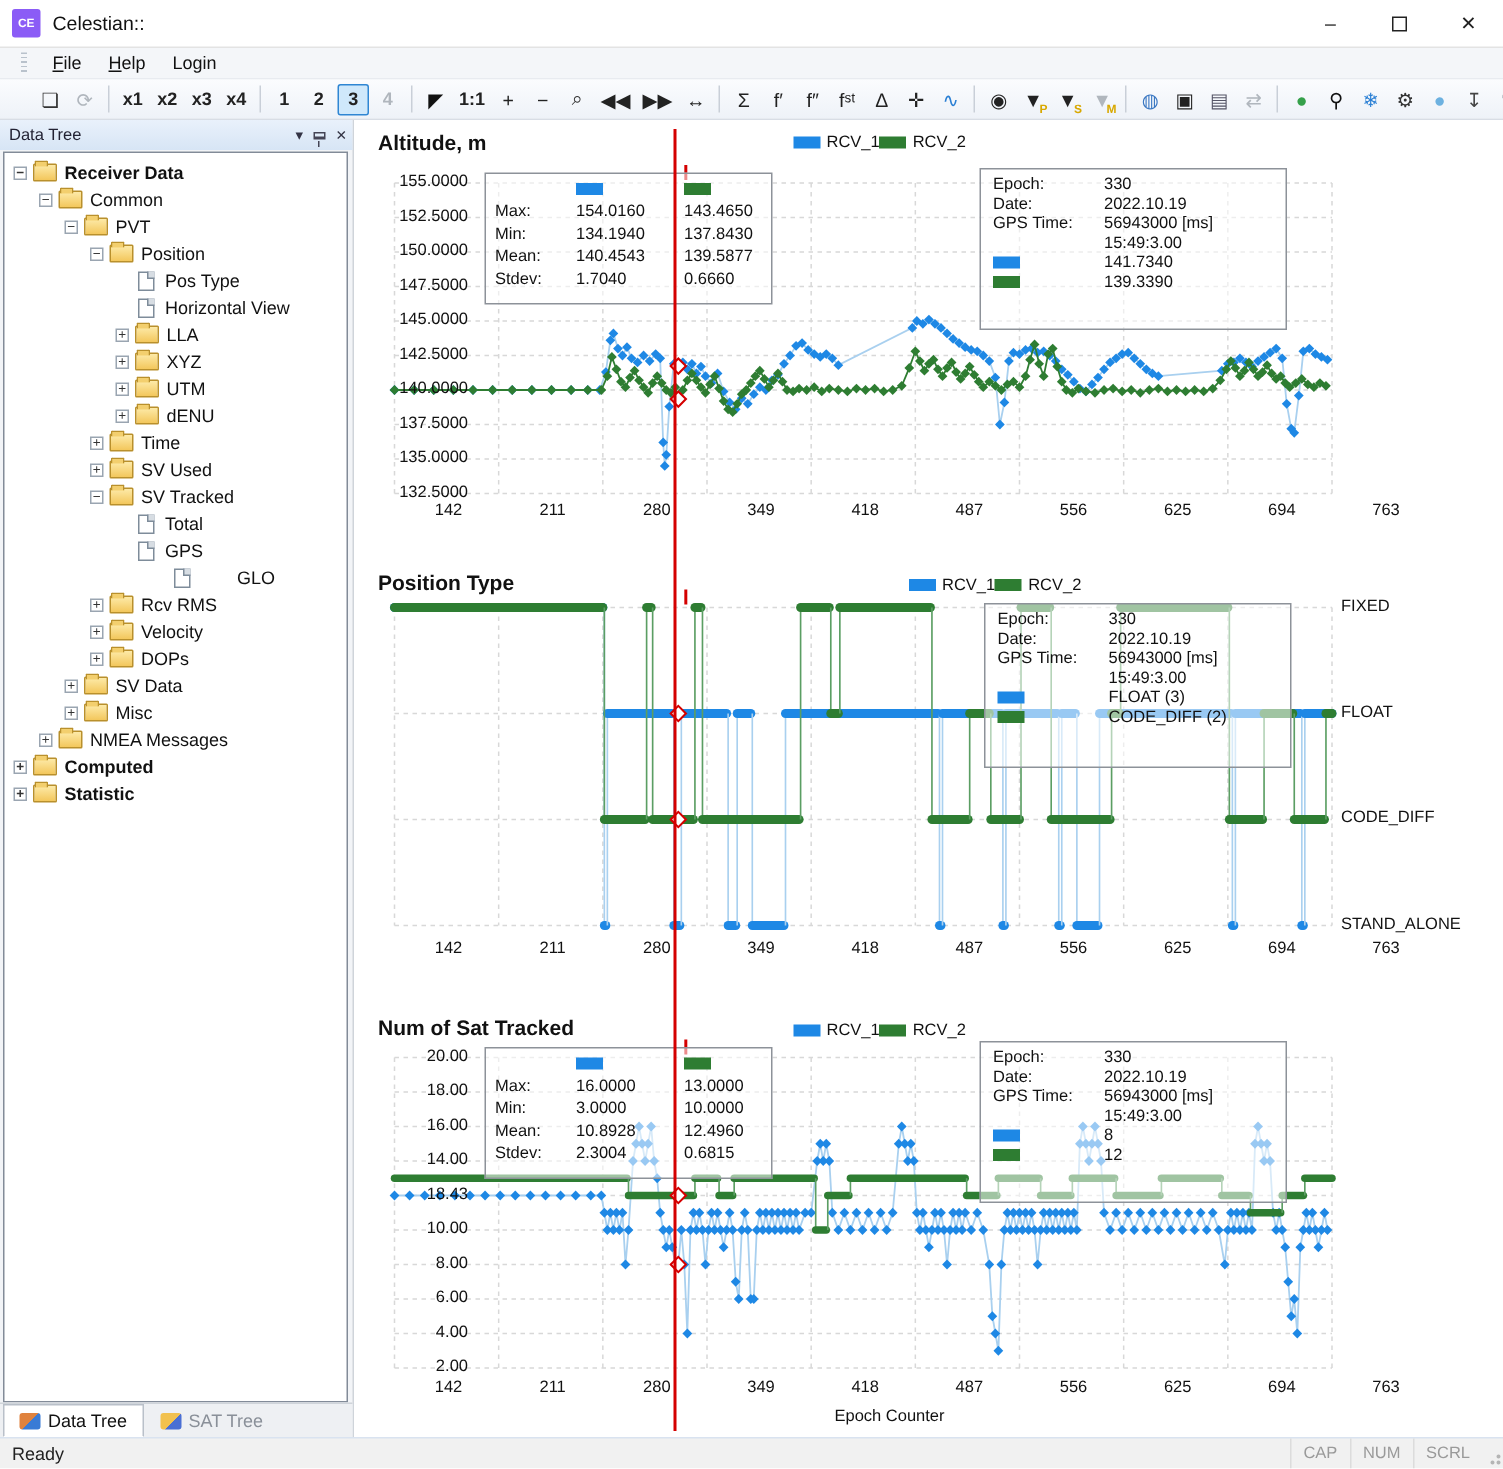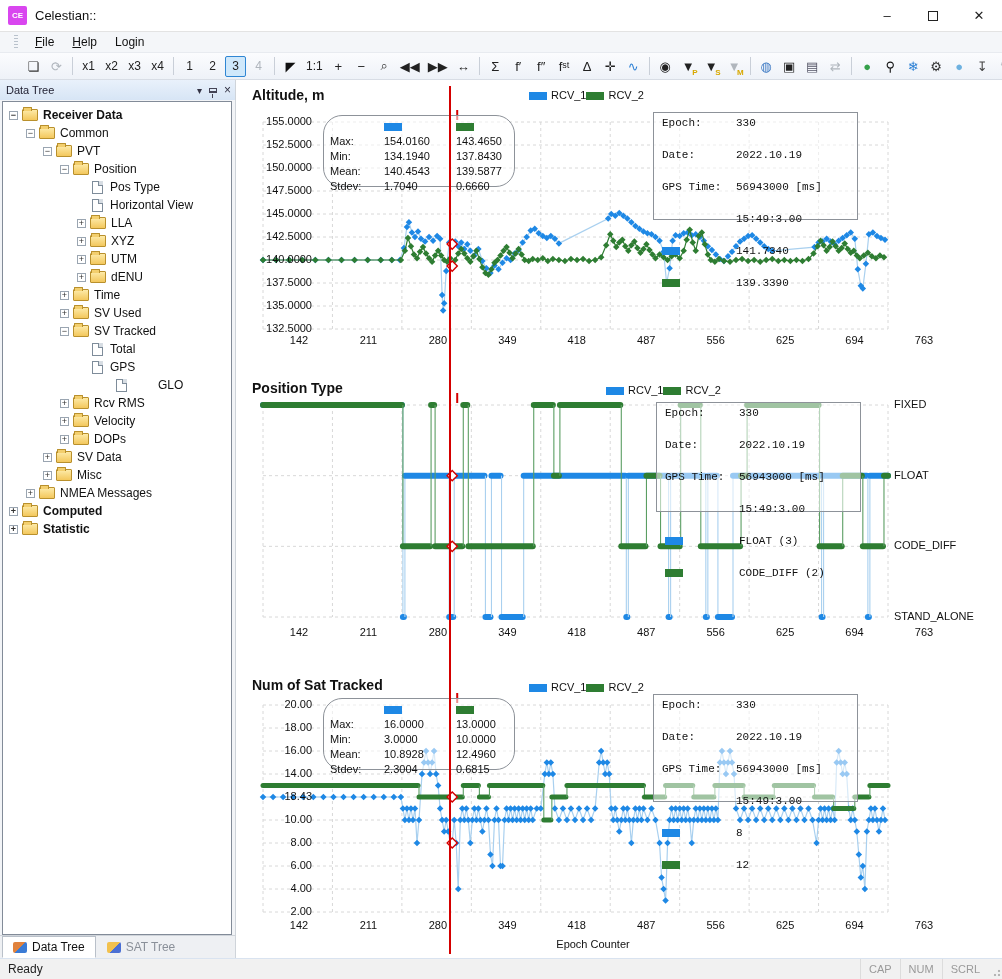--- a/index.html
+++ b/index.html
@@ -2,21 +2,21 @@
 <html><head>
 <meta charset="utf-8">
 <style>
   * { margin:0; padding:0; box-sizing:border-box; }
   html,body { width:1002px; height:979px; overflow:hidden;
     font-family:"Liberation Sans",sans-serif; background:#fff; color:#111; }
 
   
   #titlebar { height:32px; background:#fff; border-bottom:1px solid #e3e3e3;
     display:flex; align-items:center; padding-left:8px; }
-  #app-icon { width:19px; height:19px; background:#d946ef; color:#fff; font-size:8px;
+  #app-icon { width:19px; height:19px; background:#8b5cf6; color:#fff; font-size:8px;
     font-weight:bold; display:flex; align-items:center; justify-content:center; border-radius:2px; }
   #win-title { font-size:13px; margin-left:8px; }
   #win-controls { margin-left:auto; display:flex; height:100%; }
   .win-btn { width:46px; height:100%; display:flex; align-items:center; justify-content:center;
     font-size:13px; color:#222; }
   .maxi-glyph { width:10px; height:10px; border:1px solid #222; display:inline-block; }
 
   
   #menubar { height:21px; background:#f4f6f9; display:flex; align-items:center;
     padding-left:14px; border-bottom:1px solid #e8ebf0; }
@@ -24,21 +24,21 @@
     background:repeating-linear-gradient(#b9c2cc 0 1px,transparent 1px 3px); }
   .menu-item { font-size:12px; padding:2px 9px; display:inline-block; }
   .accel::first-letter { text-decoration:underline; }
 
   
   #toolbar { height:27px; background:linear-gradient(#fbfcfe,#eef2f8); display:flex;
     align-items:center; padding:0 4px 0 14px; border-bottom:1px solid #d8dde5; position:relative; }
   .tb-btn { min-width:21px; height:21px; display:flex; align-items:center; justify-content:center;
     font-size:13px; margin:0 1px; border:1px solid transparent; border-radius:2px; position:relative;
     color:#222; padding:0 2px; }
-  .tb-btn.txt { font-size:12px; font-weight:normal; }
+  .tb-btn.txt { font-size:12px; font-weight:bold; }
   .tb-btn.active { background:#cfe8fb; border-color:#2f86d3; }
   .tb-btn.disabled { color:#b0b6bd; }
   .tb-sep { width:1px; height:18px; background:#c9cfd8; margin:0 4px; }
   .tb-badge { position:absolute; right:0px; bottom:-1px; font-size:8px; font-weight:bold; color:#d8a800; }
   .pin-shape { width:8px; height:5px; border:1px solid #445; border-bottom-width:2px; display:block; }
   .pin-shape::after { content:""; display:block; width:1px; height:4px; background:#445; margin:5px auto 0; }
 
   
   #main { display:flex; height:878px; }
   #sidebar { width:236px; position:relative; background:#f2f4f7; border-right:1px solid #cfd4da; }
@@ -84,29 +84,29 @@
   .legend .swatch { margin-right:4px; }
   .swatch { width:18px; height:8px; display:inline-block; vertical-align:middle; }
   .sw-blue { background:#1e88e5; } .sw-green { background:#2e7d32; }
   .ytick, .xtick, .cat-label { position:absolute; font-size:11px; color:#111; z-index:3; }
   .ytick { width:68px; text-align:right; left:6px; }
   .cat-label { left:656px; }
   .xtick { transform:translateX(-50%);margin-left:36px; }
   .axis-xlabel { position:absolute; left:255px; width:200px; text-align:center; font-size:11px; top:268px; }
 
   .overlay-box { position:absolute; border:1px solid #8d9299; background:rgba(255,255,255,0.55); z-index:6; font-size:11px; }
-  .stats-box { left:85px; width:192px; height:72px; padding:4px 6px;border-radius:19px; }
+  .stats-box { left:85px; width:192px; height:88px; padding:4px 6px; }
   #chart0 .stats-box { top:31px; } #chart2 .stats-box { top:28px; }
   .stats-grid { display:grid; grid-template-columns:54px 72px 62px; row-gap:3px; }
   .stats-grid .hdr { text-align:left; }
   .tt-box { width:205px; padding:4px 8px; }
   #chart0 .tt-box { left:415px; top:28px; height:108px; }
   #chart1 .tt-box { left:418px; top:26px; height:110px; }
   #chart2 .tt-box { left:415px; top:24px; height:108px; }
-  .tt-grid { display:grid; grid-template-columns:74px auto; row-gap:20px;font-family:Liberation Mono, monospace; }
+  .tt-grid { display:grid; grid-template-columns:74px auto; row-gap:1px; }
 
   #cursor-line { position:absolute; left:213px; top:6px; height:868px; width:2px;
     background:#d40000; z-index:7; }
 
   
   #statusbar { height:21px; background:#f1f1f1; border-top:1px solid #d9e3f0; display:flex;
     align-items:center; font-size:12px; padding-left:8px; color:#222; }
   #status-right { margin-left:auto; display:flex; align-items:center; height:100%; color:#9a9a9a; }
   .sb-ind { padding:0 8px; border-left:1px solid #dcdcdc; font-size:11px; height:100%;
     display:flex; align-items:center; }

